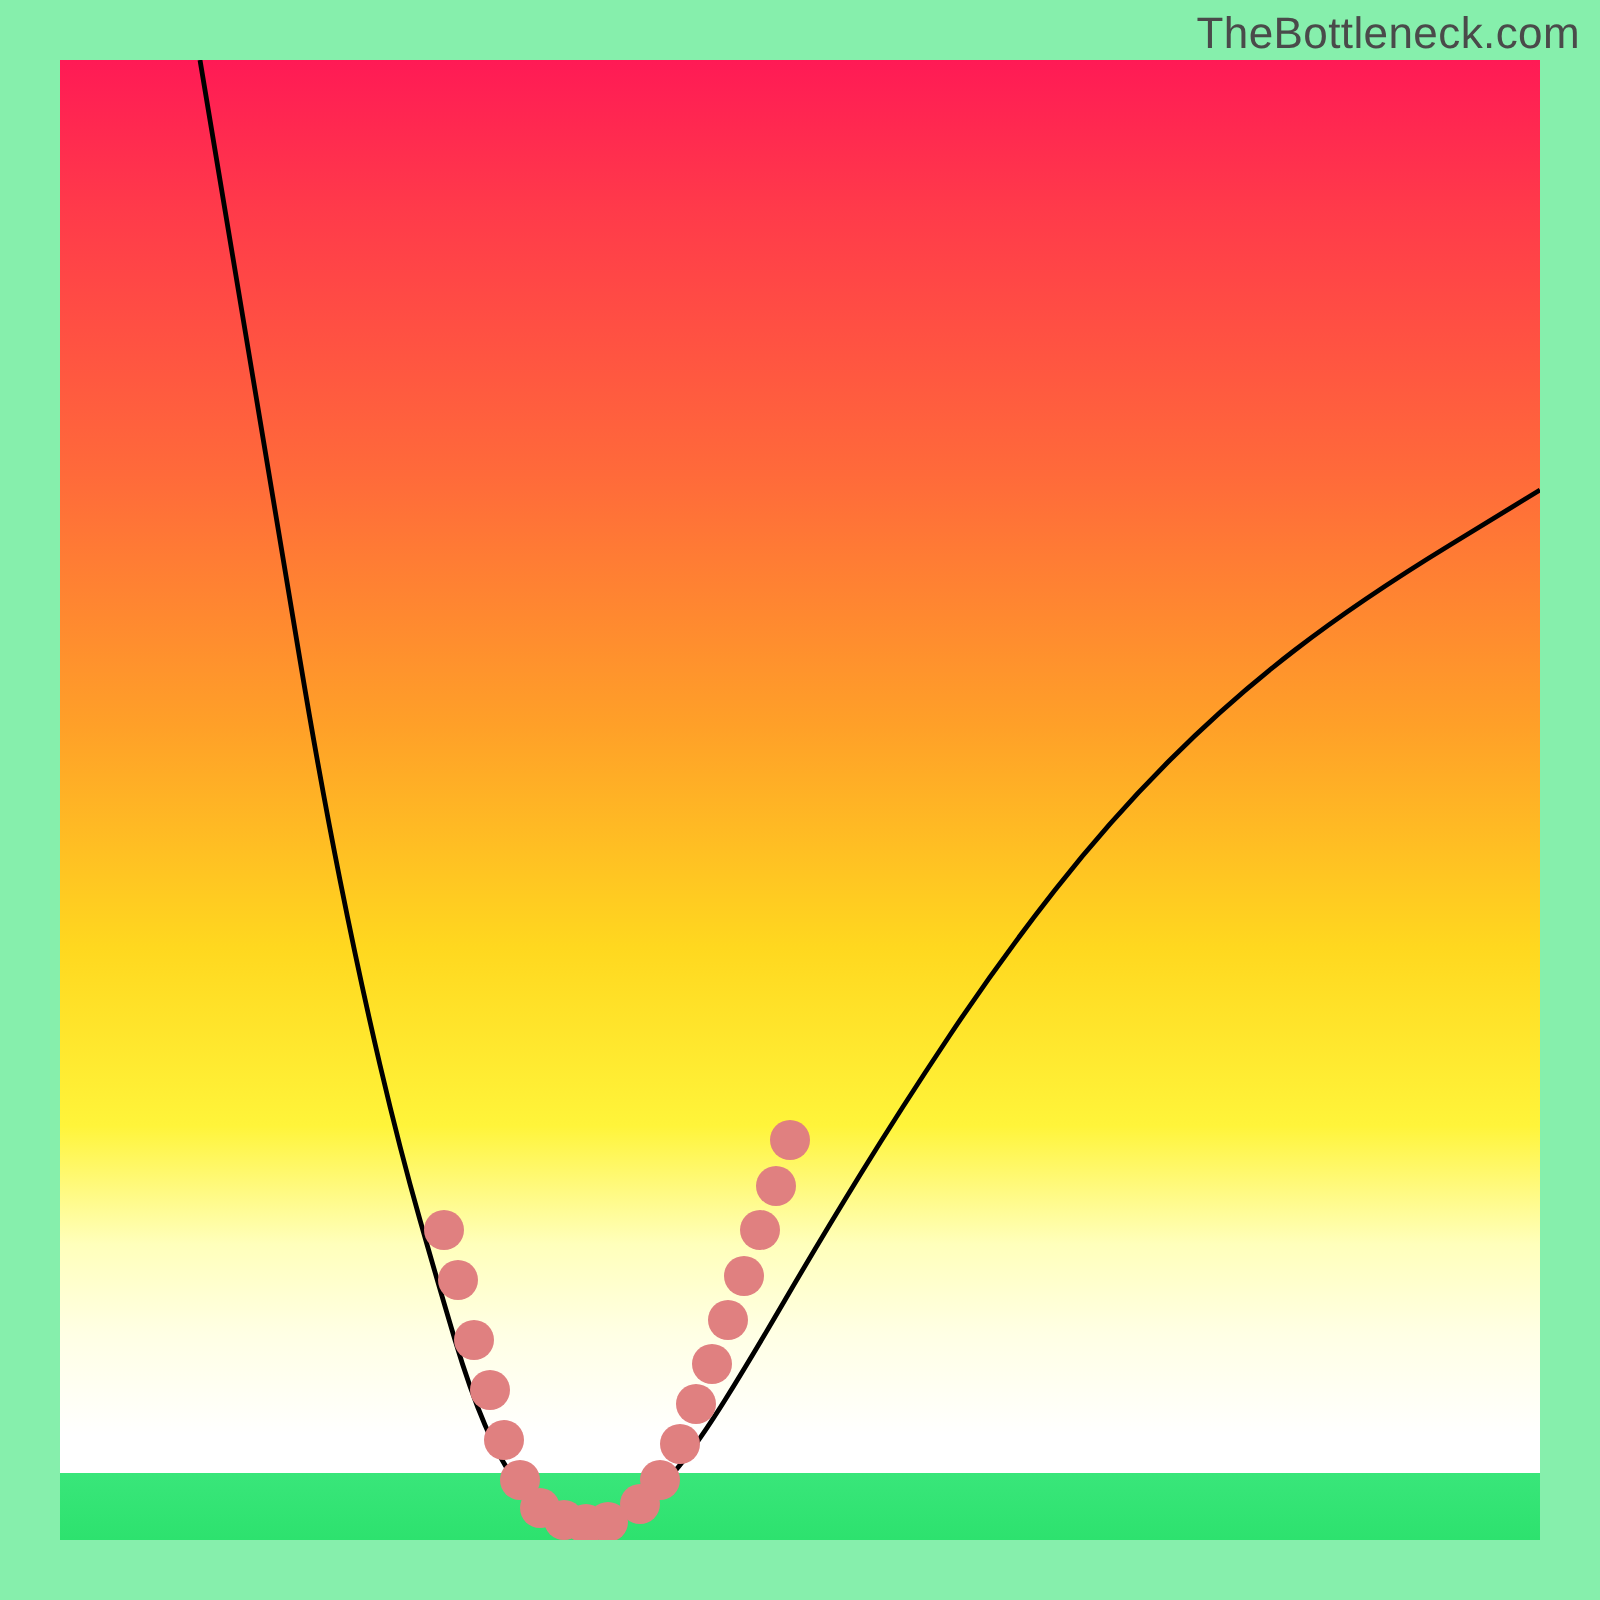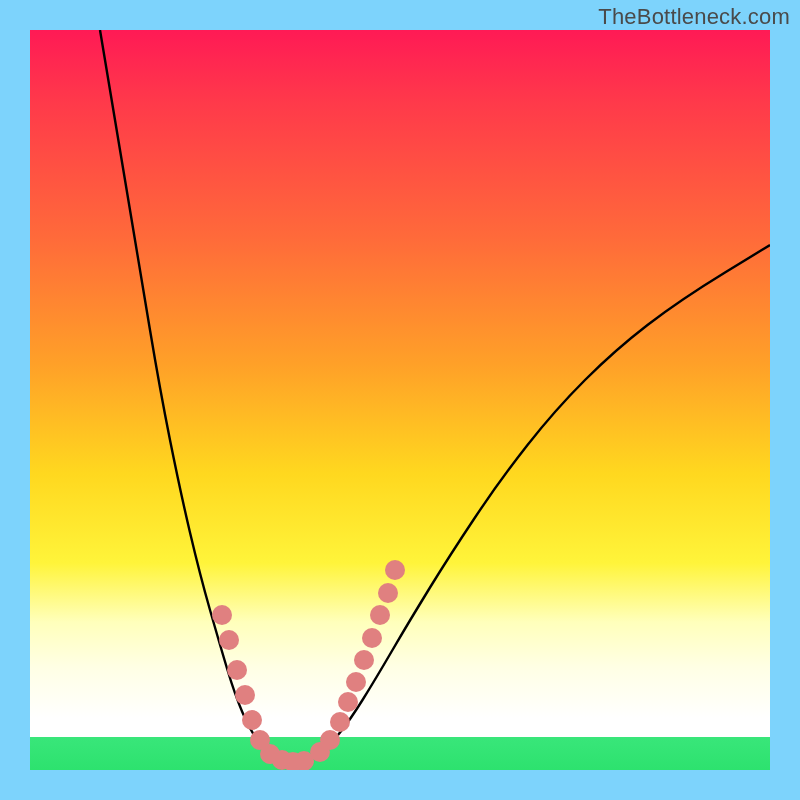--- a/index.html
+++ b/index.html
@@ -6,21 +6,21 @@
     margin: 0;
     padding: 0;
     width: 800px;
     height: 800px;
     overflow: hidden;
     font-family: Arial, Helvetica, sans-serif;
   }
   .outer {
     width: 800px;
     height: 800px;
-    background: #7dd3fc;
+    background: #86efac;
     position: relative;
   }
   .watermark {
     position: absolute;
     top: 4px;
     right: 10px;
     color: #4a4a4a;
     font-size: 22px;
     font-weight: 400;
     letter-spacing: 0.2px;

